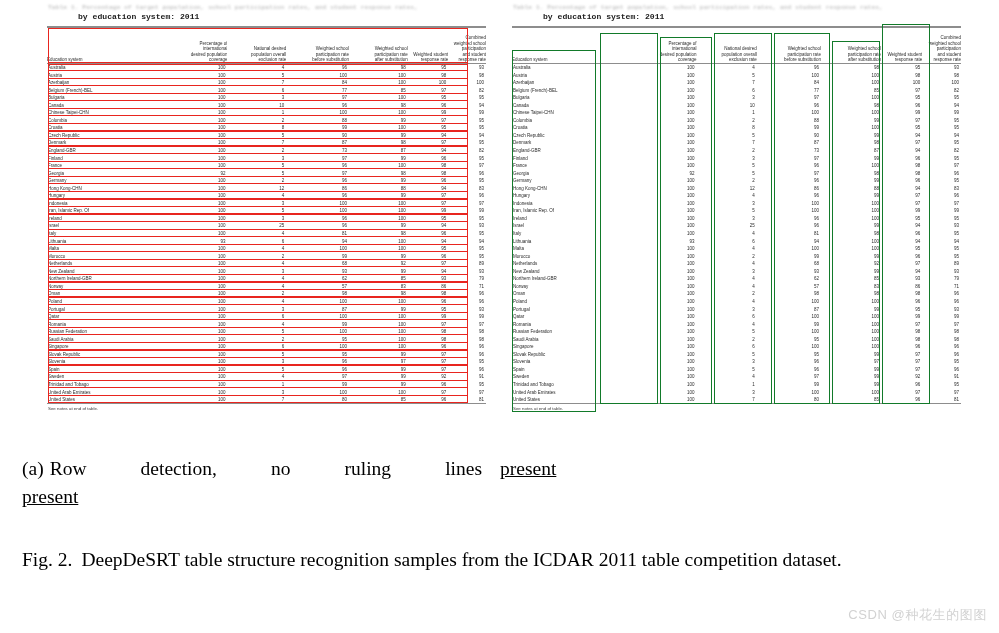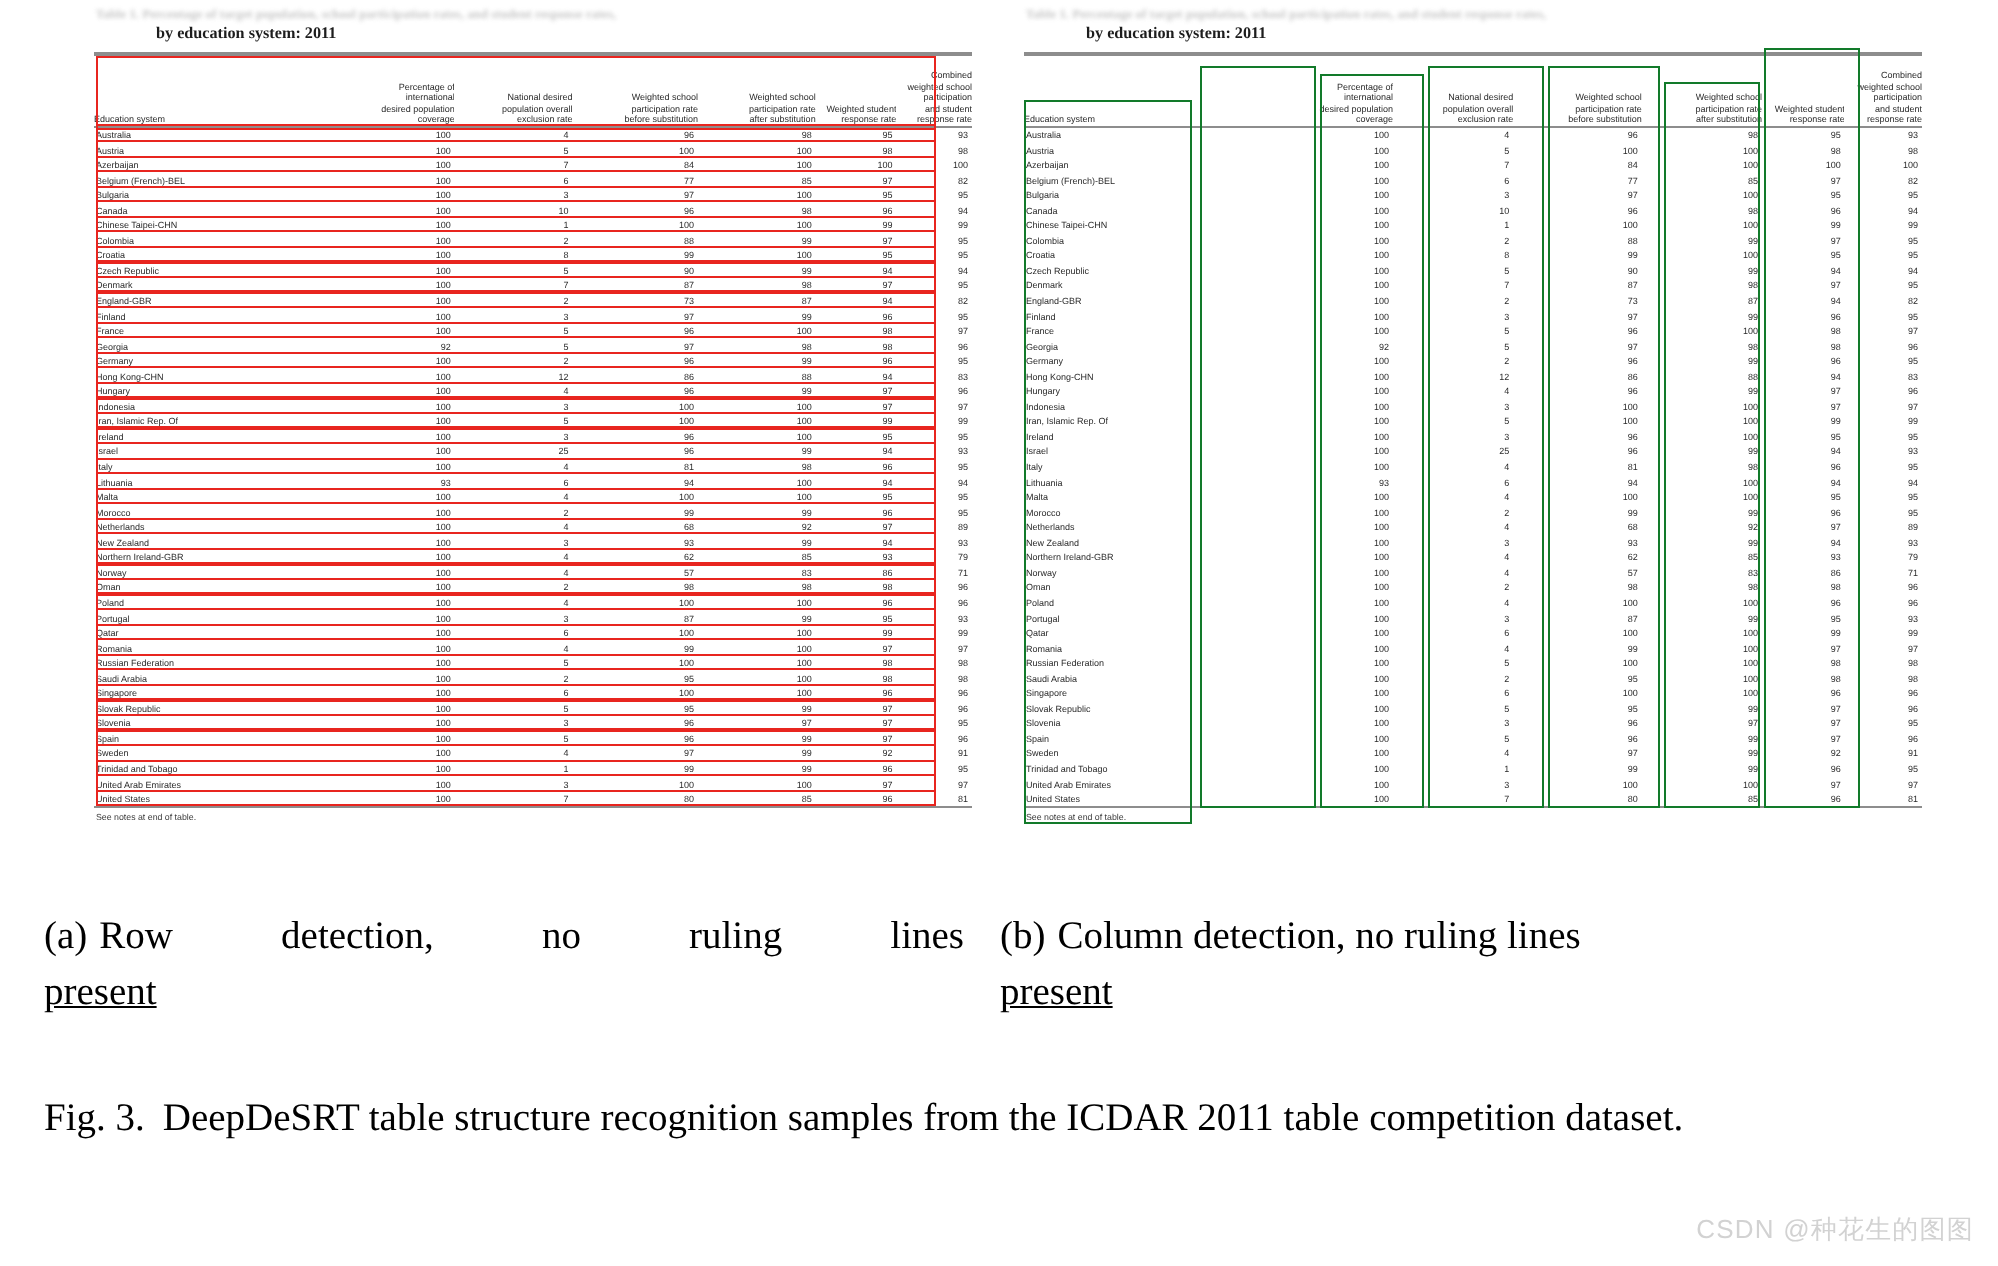--- a/index.html
+++ b/index.html
@@ -12,21 +12,21 @@
   
   .panels{position:absolute;left:0;top:0;width:999px;height:450px;}
   .panel{position:absolute;top:0;height:450px;}
   .panel-a{left:45px;width:445px;}
   .panel-b{left:510px;width:455px;}
 
   .tbl-wrap{position:absolute;left:0;top:0;right:0;bottom:0;}
 
   .tbl-title{
     position:absolute;left:3px;top:4px;right:0;
-    font-family:Liberation Serif, serif;
+    font-family:Liberation Mono, monospace;
   }
   .tbl-title .blur{
     display:block;font-size:6.2px;font-weight:700;color:#b9b9b9;
     letter-spacing:.1px;white-space:nowrap;overflow:hidden;
     filter:blur(1.1px);opacity:.85;
   }
   .tbl-title .sub{
     display:block;font-size:8.1px;font-weight:700;color:#1d1d1d;
     margin-left:30px;margin-top:1px;
   }
@@ -1039,22 +1039,21 @@
       </div>
   </div>
 </div>
 
 <div class="subcaps">
   <div class="subcap subcap-a">
     <span class="sa-l1"><span class="lbl">(a)</span><span>Row detection, no ruling lines</span></span>
     <span class="sa-l2">present</span>
   </div>
   <div class="subcap subcap-b">
-    <span class="sa-l1" style="text-align-last:left;width:auto;"><span class="lbl">(b)</span><span>Column detection, no ruling lines</span></span>
     <span class="sa-l2">present</span>
   </div>
 </div>
 
 <div class="figcap">
-  <span class="tag">Fig. 3.</span><span>DeepDeSRT table structure recognition samples from the ICDAR 2011 table competition dataset.</span>
+  <span class="tag">Fig. 2.</span><span>DeepDeSRT table structure recognition samples from the ICDAR 2011 table competition dataset.</span>
 </div>
 
 <div class="watermark">CSDN @种花生的图图</div>
 
 </body></html>

